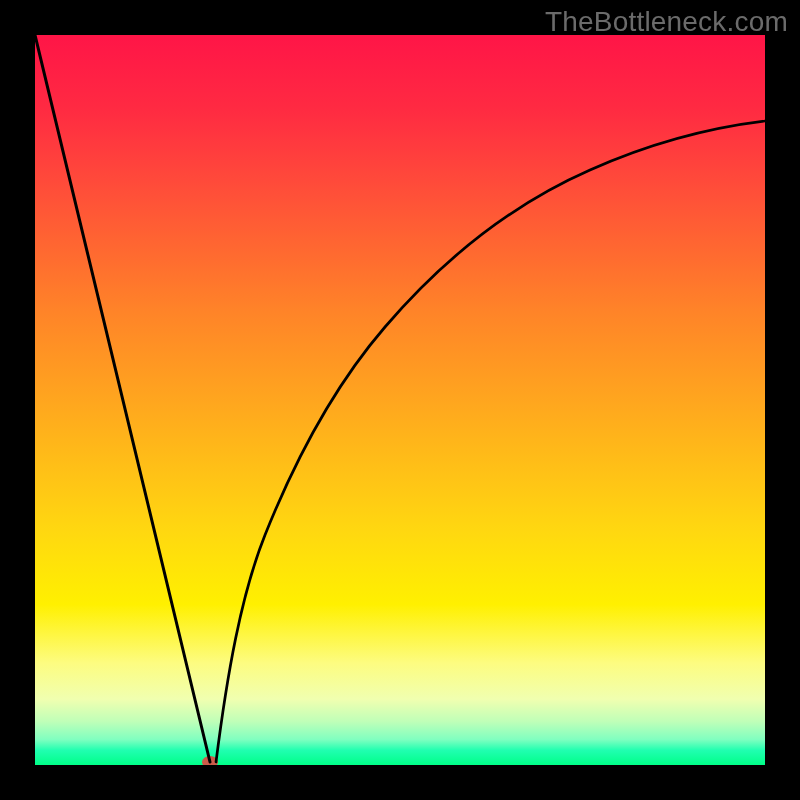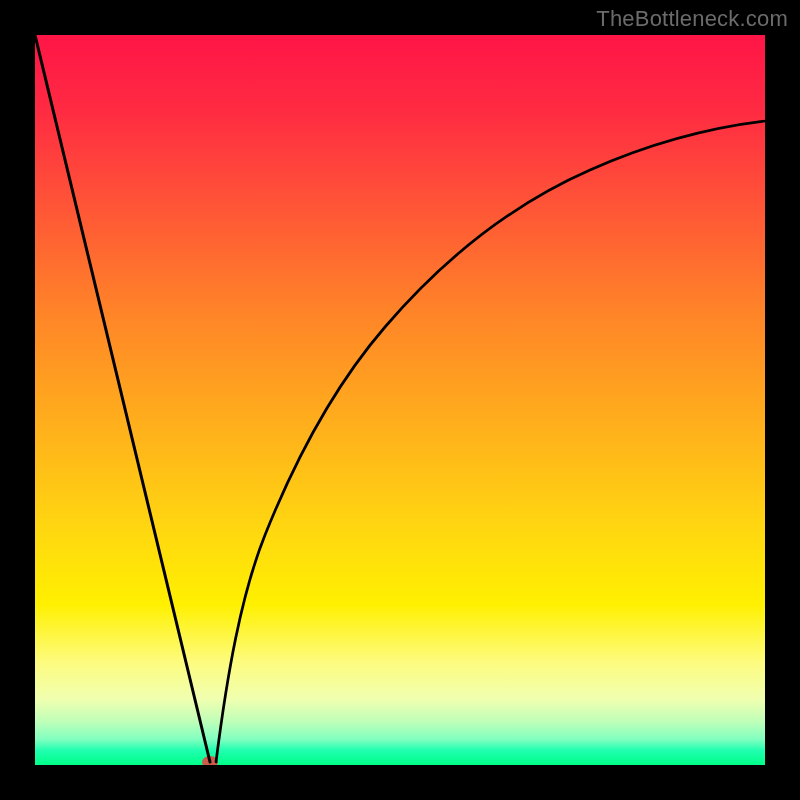--- a/index.html
+++ b/index.html
@@ -46,21 +46,21 @@
     left: 0;
     top: 0;
     width: 730px;
     height: 730px;
   }
   .watermark {
     position: absolute;
     top: 6px;
     right: 12px;
     font-family: Arial, Helvetica, sans-serif;
-    font-size: 22px;
+    font-size: 28px;
     color: #6b6b6b;
     font-weight: 500;
     letter-spacing: 0.2px;
   }
 </style>
 </head>
 <body>
 
 <div class="outer">
   <div class="watermark">TheBottleneck.com</div>

